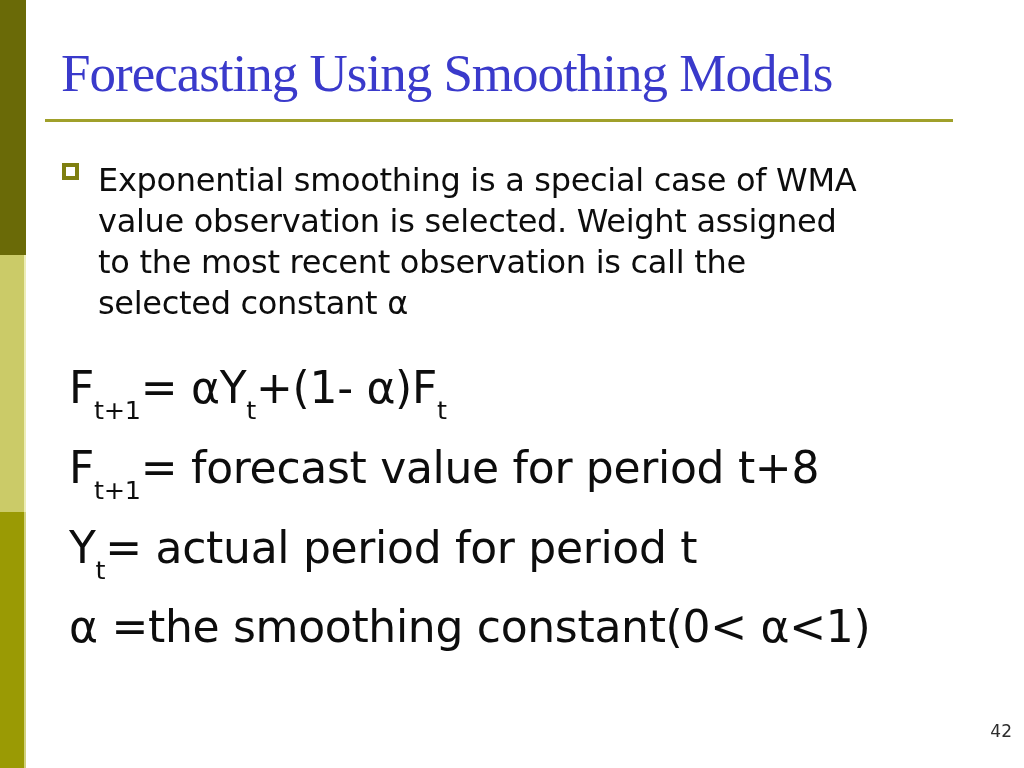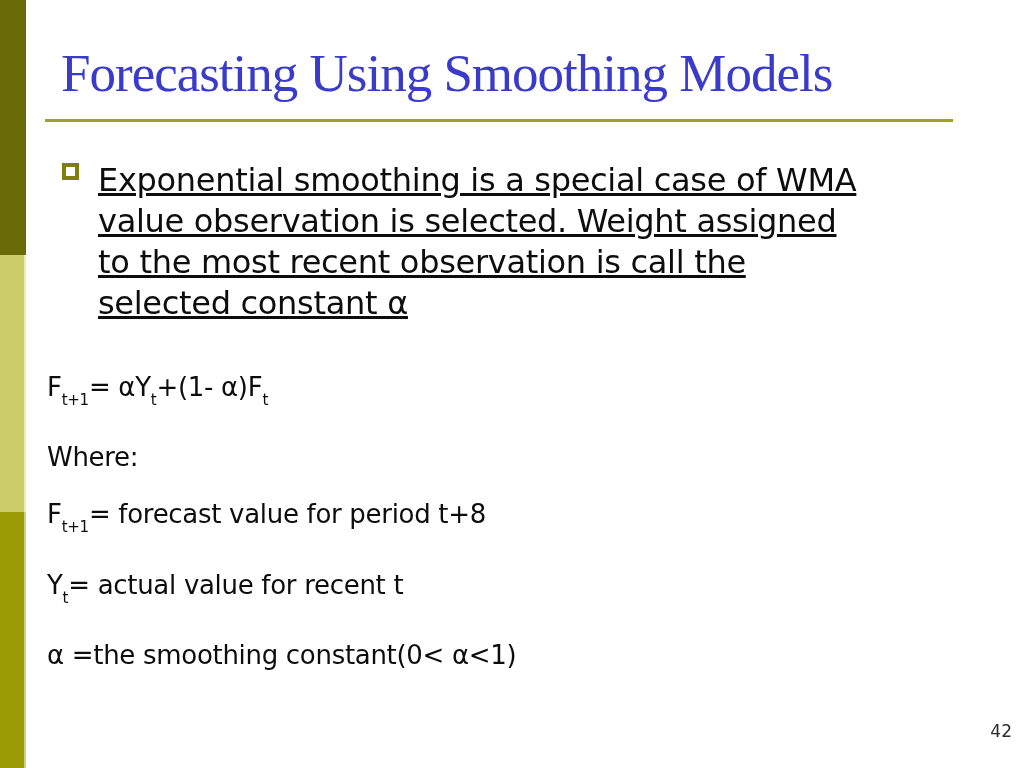--- a/index.html
+++ b/index.html
@@ -56,27 +56,26 @@
   }
 
   .para {
     position: absolute;
     left: 98px; top: 160px;
     font-size: 32px;
     line-height: 41px;
     color: var(--body-text, #0D0D0D);
     white-space: nowrap;
     letter-spacing: -0.3px;
-    text-decoration: underline;
   }
 
   .formulas {
     position: absolute;
-    left: 47px; top: 359px;
-    font-size: 26px;
+    left: 69px; top: 359px;
+    font-size: 44px;
     line-height: 57px;
     color: var(--body-text, #0D0D0D);
     white-space: nowrap;
     letter-spacing: -0.3px;
   }
   .sub {
     font-size: 0.58em;
     vertical-align: -0.62em;
   }
 
@@ -107,21 +106,20 @@
 
   <div class="para">
     <div>Exponential smoothing is a special case of WMA</div>
     <div>value observation is selected. Weight assigned</div>
     <div>to the most recent observation is call the</div>
     <div>selected constant α</div>
   </div>
 
   <div class="formulas">
     <div><span>F</span><span class="sub">t+1</span><span>= αY</span><span class="sub">t</span><span>+(1- α)F</span><span class="sub">t</span></div>
-    <div><span>Where:</span></div>
     <div><span>F</span><span class="sub">t+1</span><span>= forecast value for period t+8</span></div>
-    <div><span>Y</span><span class="sub">t</span><span>= actual value for recent t</span></div>
+    <div><span>Y</span><span class="sub">t</span><span>= actual period for period t</span></div>
     <div><span>α =the smoothing constant(0&lt; α&lt;1)</span></div>
   </div>
 
   <div class="page-number">42</div>
 
 </div>
 
 </body></html>

